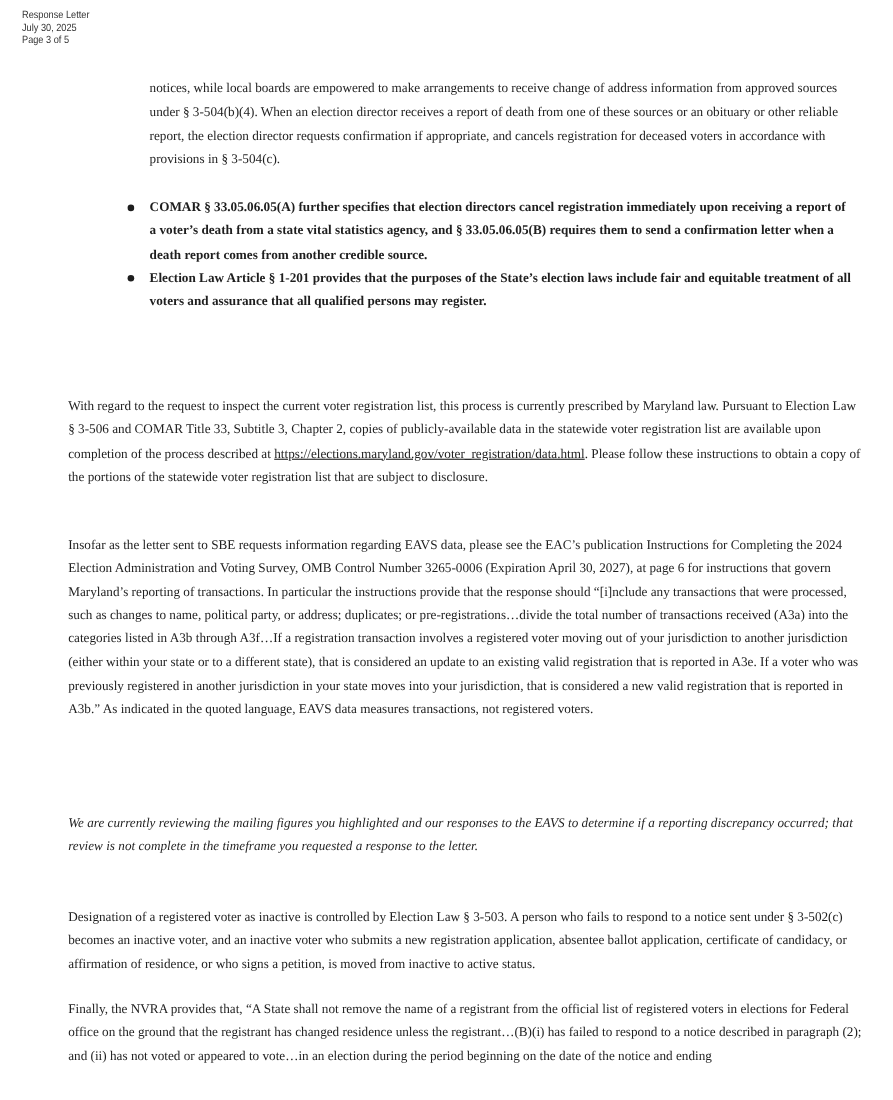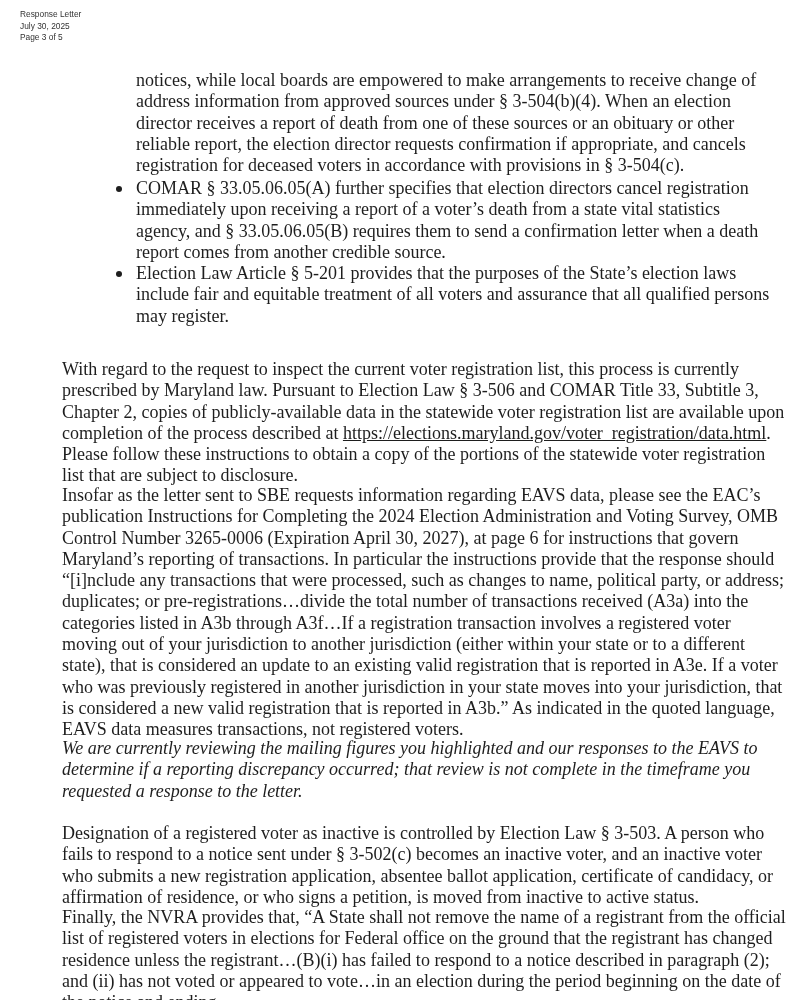--- a/index.html
+++ b/index.html
@@ -6,26 +6,26 @@
   body {
     width: 812px; height: 1000px; overflow: hidden; position: relative;
     font-family: "Liberation Serif", serif; color: #1e1e1e;
   }
   .header {
     position: absolute; left: 20px; top: 8px;
     font-family: "Liberation Sans", sans-serif; font-size: 9.5px; line-height: 11.5px;
     color: #333; transform: scaleX(0.88); transform-origin: left top;
   }
   .header div { white-space: nowrap; }
-  .text { font-size: 18px; line-height: 21.3px; }
+  .text { font-size: 12px; line-height: 21.3px; }
   .cont {
     position: absolute; left: 136px; top: 70px; width: 630px;
   }
   .bullets { position: absolute; left: 116px; top: 178px; width: 660px; }
-  .bullet { position: relative; padding-left: 20px; }
+  .bullet { position: relative; padding-left: 20px; font-weight: bold; }
   .bullet .dot {
     position: absolute; left: 0; top: 8px; width: 6px; height: 6px; border-radius: 50%;
     background: #1e1e1e;
   }
   .para { position: absolute; left: 62px; width: 724px; }
   .link { text-decoration: underline; color: #1e1e1e; cursor: pointer; }
 </style>
 </head>
 <body>
 
@@ -37,21 +37,21 @@
 
 <div class="cont text">notices, while local boards are empowered to make arrangements to receive change of address information from approved sources under § 3-504(b)(4). When an election director receives a report of death from one of these sources or an obituary or other reliable report, the election director requests confirmation if appropriate, and cancels registration for deceased voters in accordance with provisions in § 3-504(c).</div>
 
 <div class="bullets text">
   <div class="bullet">
     <span class="dot"></span>
     <span>COMAR § 33.05.06.05(A) further specifies that election directors cancel registration immediately upon receiving a report of a voter’s death from a state vital statistics agency, and § 33.05.06.05(B) requires them to send a confirmation letter when a death report comes from another credible source.</span>
   </div>
   <div class="bullet">
     <span class="dot"></span>
-    <span>Election Law Article § 5-201 provides that the purposes of the State’s election laws include fair and equitable treatment of all voters and assurance that all qualified persons may register.</span>
+    <span>Election Law Article § 1-201 provides that the purposes of the State’s election laws include fair and equitable treatment of all voters and assurance that all qualified persons may register.</span>
   </div>
 </div>
 
 <div class="para text" style="top:359px;">
   <span>With regard to the request to inspect the current voter registration list, this process is currently prescribed by Maryland law. Pursuant to Election Law § 3-506 and COMAR Title 33, Subtitle 3, Chapter 2, copies of publicly-available data in the statewide voter registration list are available upon completion of the process described at </span><a class="link">https://elections.maryland.gov/voter_registration/data.html</a><span>. Please follow these instructions to obtain a copy of the portions of the statewide voter registration list that are subject to disclosure.</span>
 </div>
 
 <div class="para text" style="top:485px;">Insofar as the letter sent to SBE requests information regarding EAVS data, please see the EAC’s publication Instructions for Completing the 2024 Election Administration and Voting Survey, OMB Control Number 3265-0006 (Expiration April 30, 2027), at page 6 for instructions that govern Maryland’s reporting of transactions. In particular the instructions provide that the response should “[i]nclude any transactions that were processed, such as changes to name, political party, or address; duplicates; or pre-registrations…divide the total number of transactions received (A3a) into the categories listed in A3b through A3f…If a registration transaction involves a registered voter moving out of your jurisdiction to another jurisdiction (either within your state or to a different state), that is considered an update to an existing valid registration that is reported in A3e. If a voter who was previously registered in another jurisdiction in your state moves into your jurisdiction, that is considered a new valid registration that is reported in A3b.”  As indicated in the quoted language, EAVS data measures transactions, not registered voters.</div>
 
 <div class="para text" style="top:738px;font-style:italic;">We are currently reviewing the mailing figures you highlighted and our responses to the EAVS to determine if a reporting discrepancy occurred; that review is not complete in the timeframe you requested a response to the letter.</div>

